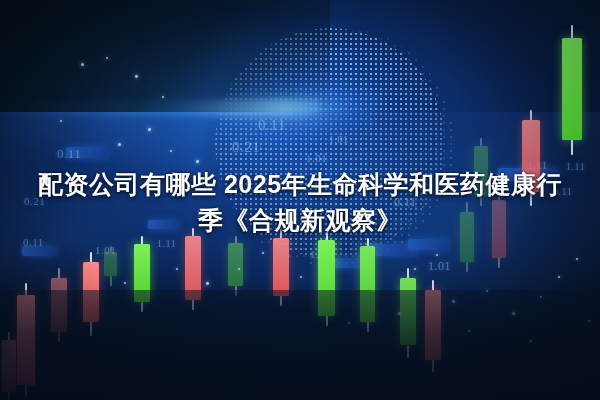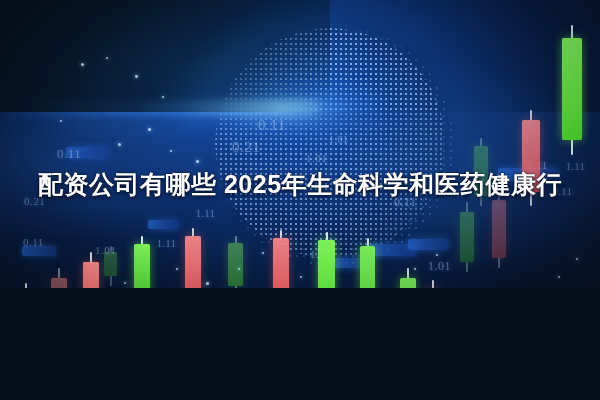--- a/index.html
+++ b/index.html
@@ -1,21 +1,21 @@
 <!DOCTYPE html>
 <html><head>
 <meta charset="utf-8">
 <style>
   * { margin:0; padding:0; box-sizing:border-box; }
   html,body { width:600px; height:400px; overflow:hidden; background:#060d1a; }
   body { font-family:"Liberation Sans","DejaVu Sans",sans-serif; }
 
   #stage {
     position:relative;
-    width:600px; height:288px;
+    width:600px; height:400px;
     overflow:hidden;
     background:#15803d;
   }
 
   
   .bg-base {
     position:absolute; inset:0;
     background:
       radial-gradient(ellipse 420px 260px at 46% 34%, #1a5fc4 0%, #11408f 26%, #0b2a63 48%, #071a3c 70%, #061226 100%),
       linear-gradient(180deg, #081427 0%, #0a1c38 40%, #07182f 70%, #061120 100%);
@@ -302,15 +302,16 @@
       <div class="spark" style="left: 262px; top: 252px; width: 2.4px; height: 2.4px;"></div>
       <div class="spark" style="left: 530px; top: 340px; width: 2px; height: 2px;"></div>
       <div class="spark" style="left: 588px; top: 320px; width: 2px; height: 2px;"></div>
     </div>
 
   <div class="band-bottom"></div>
   <div class="vignette"></div>
 
   <div class="headline">
     <span class="ln">配资公司有哪些 2025年生命科学和医药健康行</span>
+    <span class="ln">季《合规新观察》</span>
   </div>
 
 </div>
 
 </body></html>

